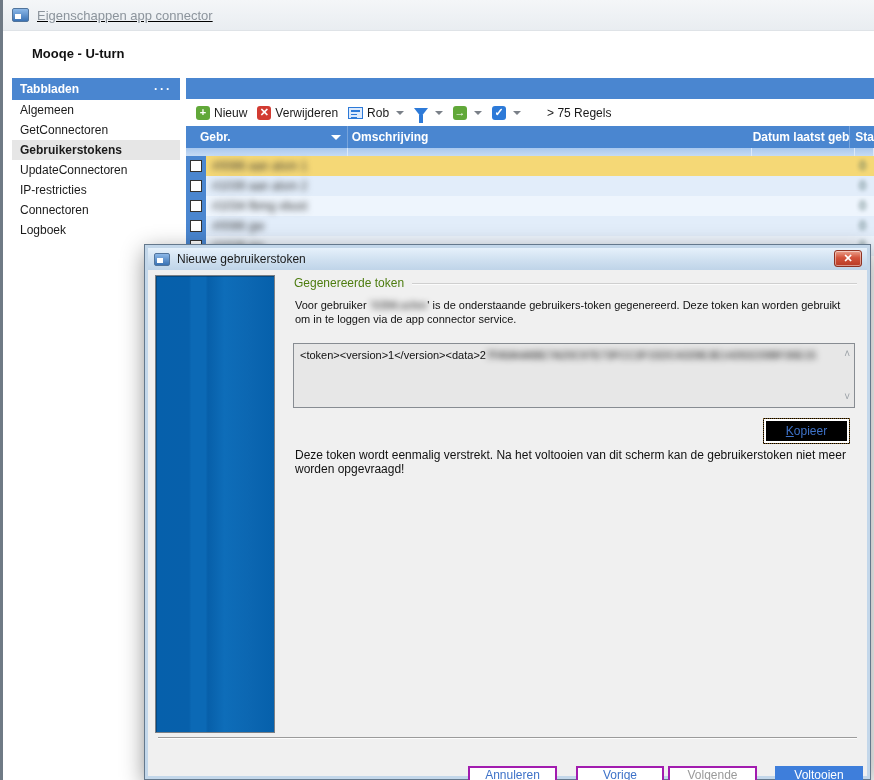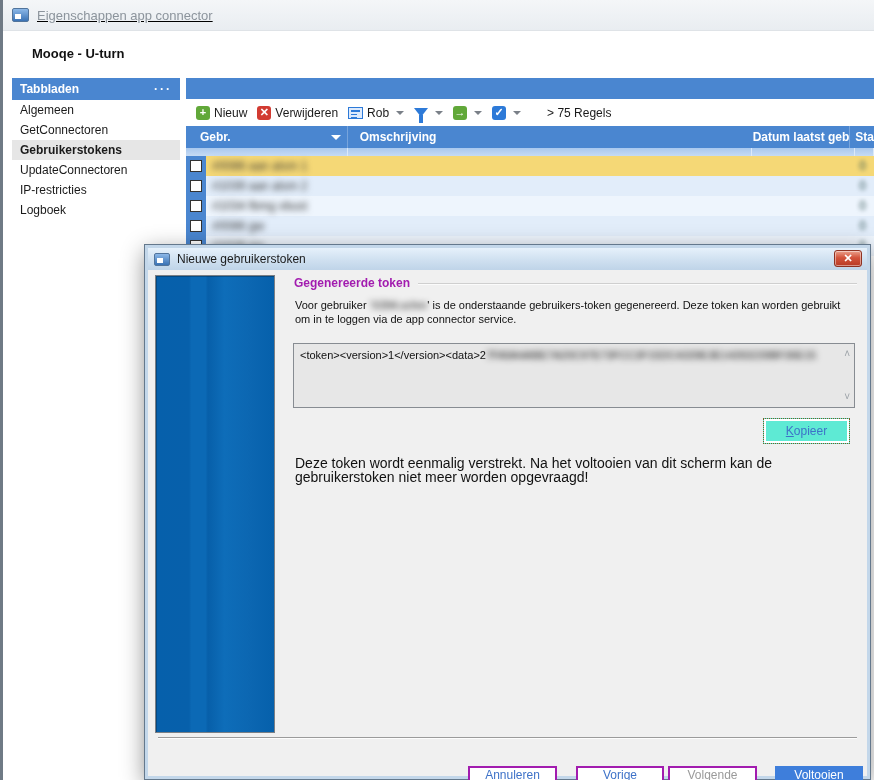--- a/index.html
+++ b/index.html
@@ -45,21 +45,21 @@
             border-top:9px solid #2d7ad8; position:relative; }
   .funnel::after { content:""; position:absolute; left:-2px; top:-2px; width:4px; height:8px; background:#2d7ad8; }
   .caret { width:0; height:0; border-left:4px solid transparent; border-right:4px solid transparent;
            border-top:4px solid #7a8088; margin-left:3px; }
   #rows-count { margin-left:26px; }
 
   #grid-header { left:186px; top:126px; width:688px; height:22px; background:#4a86d0; color:#fff;
                  font-weight:bold; font-size:12px; display:flex; align-items:center; }
   .hcell { display:flex; align-items:center; height:100%; }
   .hcell.c1 { width:162px; padding-left:14px; }
-  .hcell.c2 { width:404px; padding-left:12px; border-left:1px solid rgba(255,255,255,.25); }
+  .hcell.c2 { width:404px; padding-left:4px; border-left:1px solid rgba(255,255,255,.25); }
   .hcell.c3 { width:103px; justify-content:flex-end; }
   .hcell.c4 { flex:1; padding-left:5px; border-left:1px solid rgba(255,255,255,.25); }
   .sort-arrow { margin-left:auto; margin-right:6px; width:0; height:0;
                 border-left:5px solid transparent; border-right:5px solid transparent;
                 border-top:5px solid #fff; }
   #filter-row { left:186px; top:148px; width:688px; height:8px;
                 background:linear-gradient(#a9c8ee,#c6dbf4); display:flex; }
   #filter-row .fcell { height:100%; border-right:1px solid #dce9f8; }
 
   #grid-rows { left:186px; top:156px; width:688px; }
@@ -87,37 +87,37 @@
   #dlg-close { position:absolute; top:2px; right:5px; width:28px; height:17px; border-radius:3px;
                background:linear-gradient(#eba28d,#d3543c 45%,#b83a24);
                border:1px solid #8e3222; box-shadow:inset 0 0 0 1px rgba(255,255,255,.45);
                color:#fff; font-size:11px; font-weight:bold; display:flex; align-items:center;
                justify-content:center; cursor:default; }
   #wizard-art { position:absolute; left:7px; top:27px; width:120px; height:458px;
                 border:1px solid #7a7f85; box-shadow:inset 1px 1px 0 rgba(0,0,0,.25);
                 background:linear-gradient(90deg,#0660ab 0%,#0760ab 28%,#0b69b5 30%,#0b69b5 42%,
                            #075fa9 44%,#0e6db9 58%,#0c67b2 78%,#0660ab 100%); }
   #dlg-heading { position:absolute; left:146px; top:28px; width:563px; display:flex;
-                 align-items:center; gap:8px; font-size:12px; font-weight:bold; color:#a21caf; }
+                 align-items:center; gap:8px; font-size:12px; font-weight:normal; color:#4d7c0f; }
   #dlg-heading::after { content:""; flex:1; height:0; border-top:1px solid #cfcfcf;
                         box-shadow:0 1px 0 #fbfbfb; }
   #dlg-intro { position:absolute; left:147px; top:50px; width:548px; font-size:11px;
                line-height:14px; color:#111; }
   #token-box { position:absolute; left:145px; top:95px; width:562px; height:65px;
                background:#e7e7e7; border:1px solid #878c92; font-size:11px; line-height:14px;
                color:#111; padding:4px 18px 4px 6px; word-break:break-all; }
   .scroll-chev { position:absolute; right:4px; color:#9aa0a6; font-size:10px; line-height:10px; }
   .scroll-chev.up { top:5px; }
   .scroll-chev.dn { bottom:5px; }
   #copy-btn { position:absolute; left:615px; top:170px; width:87px; height:26px;
-              background:#5eead4; border:1px dotted #7c5a22; box-shadow:inset 0 0 0 2px #fff;
+              background:#000000; border:1px dotted #7c5a22; box-shadow:inset 0 0 0 2px #fff;
               color:#3e72c8; font-size:12px; display:flex; align-items:center;
               justify-content:center; cursor:default; }
-  #dlg-warning { position:absolute; left:147px; top:200px; width:552px; font-size:14px;
-                 line-height:14px; color:#111;margin-top:8px; }
+  #dlg-warning { position:absolute; left:147px; top:200px; width:552px; font-size:12px;
+                 line-height:14px; color:#111; }
   #dlg-sep { position:absolute; left:10px; top:489px; width:699px; height:0;
              border-top:1px solid #9b9b9b; box-shadow:0 1px 0 #fdfdfd; }
   .dlg-btn { position:absolute; top:518px; width:89px; height:25px; background:#fff;
              border:2px solid #a21caf; color:#3e72c8; font-size:12px;
              display:flex; align-items:flex-start; justify-content:center; cursor:default; }
   .dlg-btn .mn { text-decoration:underline; }
   #btn-cancel { left:320px; }
   #btn-back  { left:428px; width:88px; }
   #btn-next  { left:520px; color:#9a9a9a; }
   #btn-finish{ left:627px; width:88px; background:#3e7edb; border-color:#3e7edb; color:#fff; }
@@ -137,20 +137,21 @@
 <div id="sidebar" class="abs">
   <div id="sidebar-header">
     <span>Tabbladen</span>
     <span class="dots">···</span>
   </div>
   <div class="side-item">Algemeen</div>
   <div class="side-item">GetConnectoren</div>
   <div class="side-item selected">Gebruikerstokens</div>
   <div class="side-item">UpdateConnectoren</div>
   <div class="side-item">IP-restricties</div>
+  <div class="side-item">Connectoren</div>
   <div class="side-item">Logboek</div>
 </div>
 
 <div id="band" class="abs"></div>
 
 <div id="toolbar" class="abs">
   <div class="tbtn">
     <span class="sq green">+</span>
     <span>Nieuw</span>
   </div>

